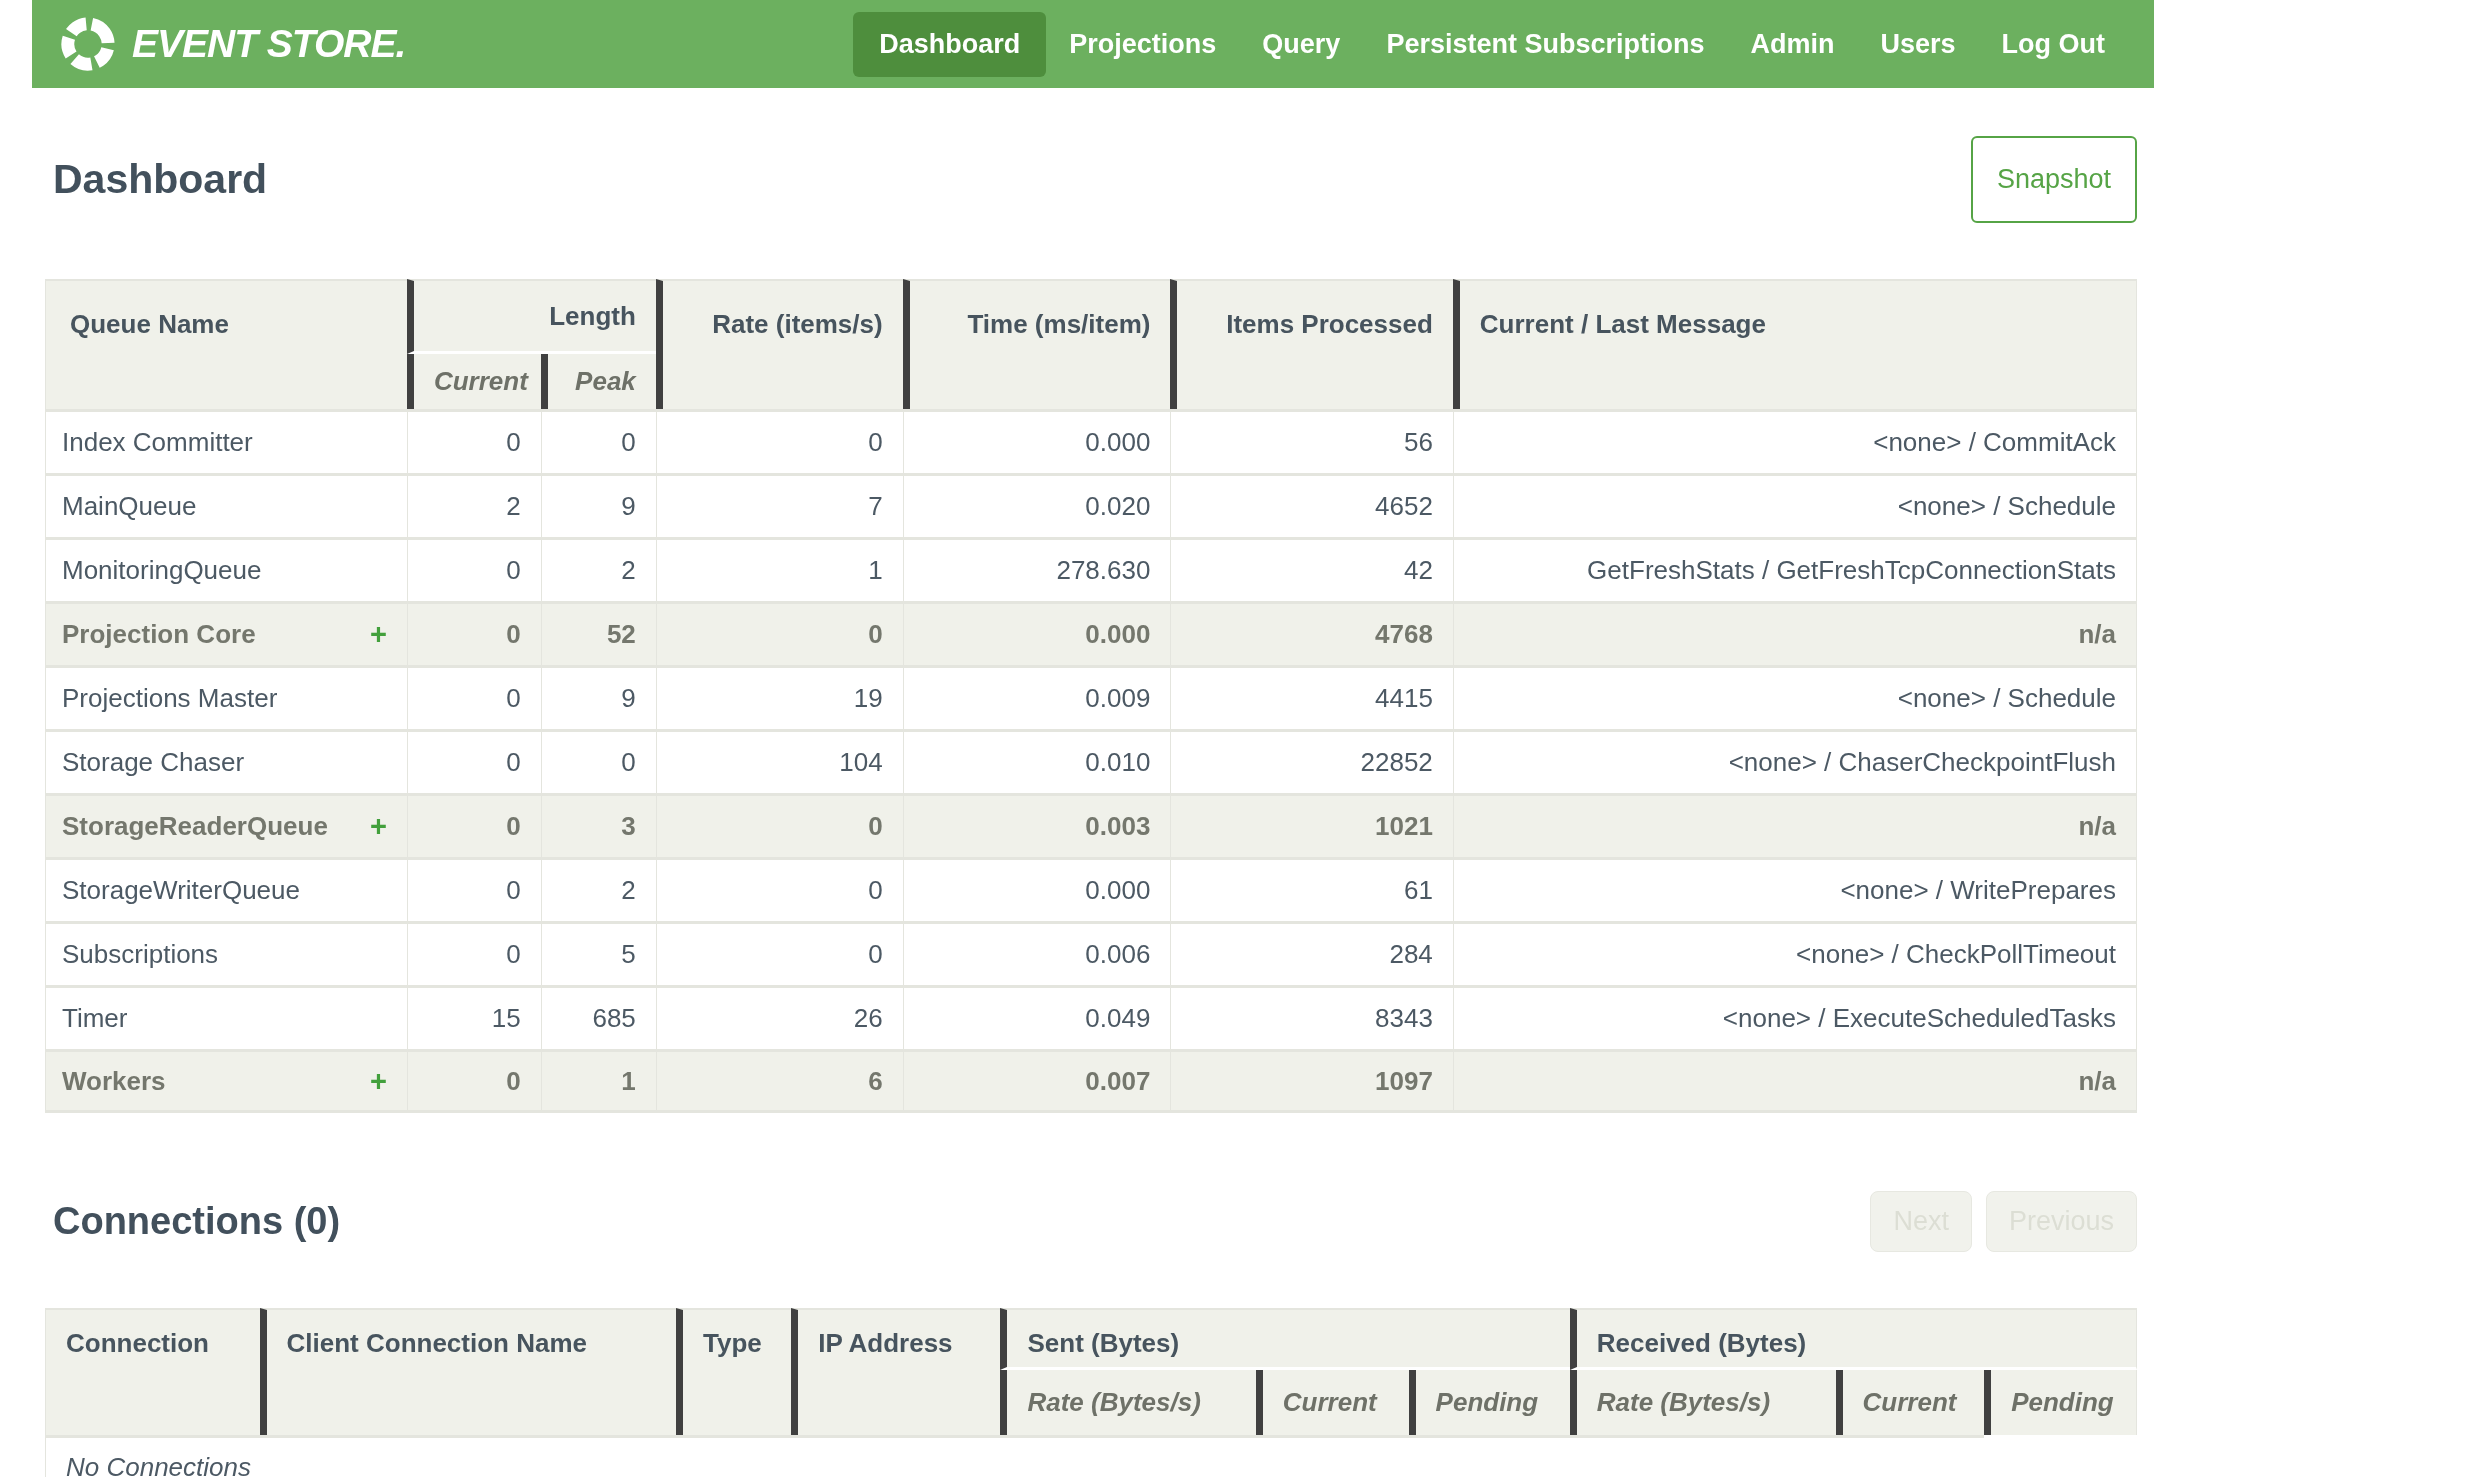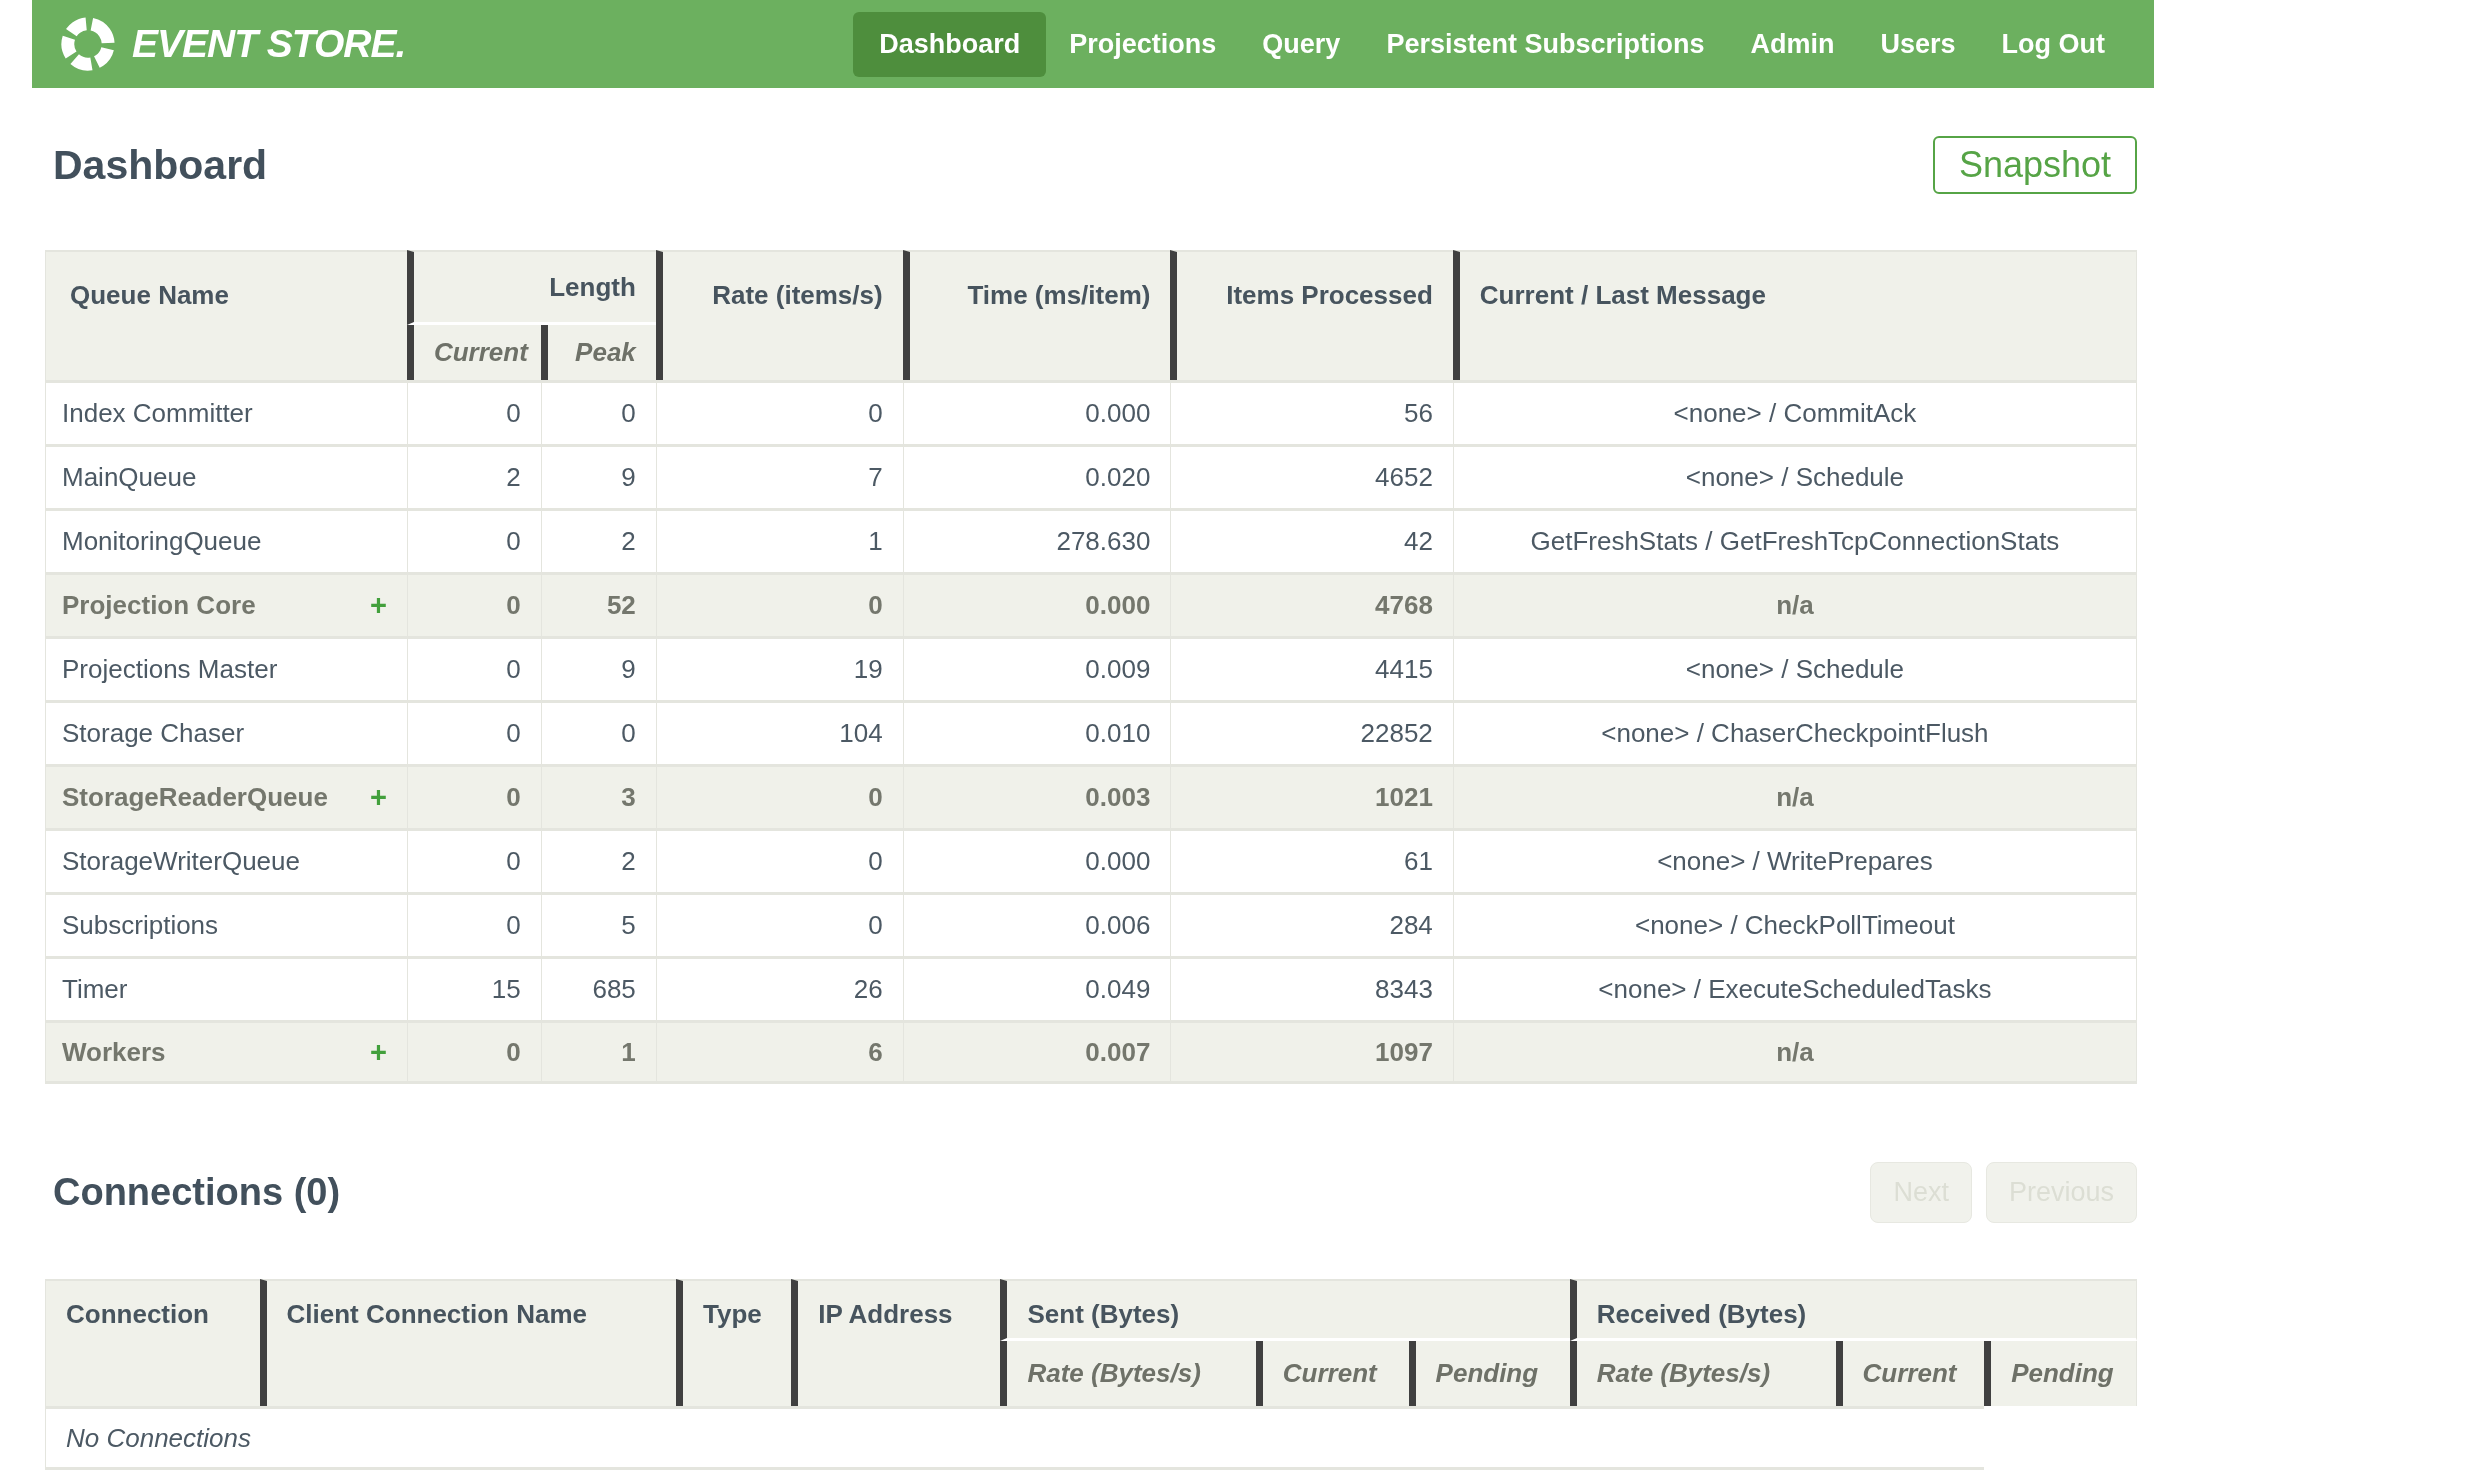--- a/index.html
+++ b/index.html
@@ -27,40 +27,40 @@
   .brand svg{display:block;}
   .brand-text{color:#fff;font-size:39px;font-weight:bold;font-style:italic;letter-spacing:-1px;white-space:nowrap;}
   .nav-items{margin-left:auto;display:flex;align-items:center;}
   .nav-item{color:#fff;font-size:27px;font-weight:bold;padding:17px 23px;border-radius:6px;white-space:nowrap;cursor:pointer;text-decoration:none;}
   .nav-item.active{background:var(--nav-active);padding:17px 26px;}
 
   
   .content{padding:0 17px 0 13px;}
   .page-head{display:flex;align-items:center;justify-content:space-between;margin:48px 0 56px 0;padding:0 0 0 8px;}
   .page-title{font-size:41px;font-weight:bold;color:var(--text-dark);}
-  .btn-snapshot{background:#fff;border:2px solid var(--accent);color:var(--accent);font-size:36px;border-radius:6px;padding:6px 24px;font-family:inherit;cursor:pointer;}
+  .btn-snapshot{background:#fff;border:2px solid var(--accent);color:var(--accent);font-size:27px;border-radius:6px;padding:26px 24px;font-family:inherit;cursor:pointer;}
 
   
   table{border-collapse:separate;border-spacing:0;width:100%;table-layout:fixed;font-size:26px;}
   thead th{background:var(--head-bg);color:#47545E;font-weight:bold;padding:0 20px;}
   th.al{text-align:left;}  th.ar{text-align:right;}
   th.top{vertical-align:top;padding-top:28px;}
   th.mid{vertical-align:middle;}
   th.sep-l{border-left:7px solid #404040;}
   th.sep-b{border-bottom:3px solid #fff;}
   th.edge-l{border-left:1px solid var(--border);}
   th.edge-r{border-right:1px solid var(--border);}
   thead tr.h1 th{border-top:2px solid var(--border);height:75px;}
   thead tr.h1 th[rowspan]{height:129px;}
   thead tr.h2 th{height:55px;border-top:0;}
   th.sub{color:var(--text-gray);font-style:italic;}
 
   tbody td{height:64px;border-top:3px solid var(--border);border-left:1px solid var(--border);
            color:var(--text-body);vertical-align:middle;background:#fff;padding:0 20px;}
-  tbody td:last-child{border-right:1px solid var(--border);text-align:center;}
+  tbody td:last-child{border-right:1px solid var(--border);}
   tbody tr:last-child td{border-bottom:3px solid var(--border);}
   td.num,td.msg{text-align:right;}
   td.name{padding-left:16px;}
   .name-flex{display:flex;align-items:center;justify-content:space-between;}
   tr.group td{background:var(--head-bg);color:var(--text-group);font-weight:bold;}
   .plus{color:var(--plus);font-weight:bold;font-size:29px;cursor:pointer;line-height:1;}
 
   
   .conn-head{display:flex;align-items:center;justify-content:space-between;margin:78px 0 56px 0;padding-left:8px;}
   .conn-title{font-size:38px;font-weight:bold;color:var(--text-dark);}

